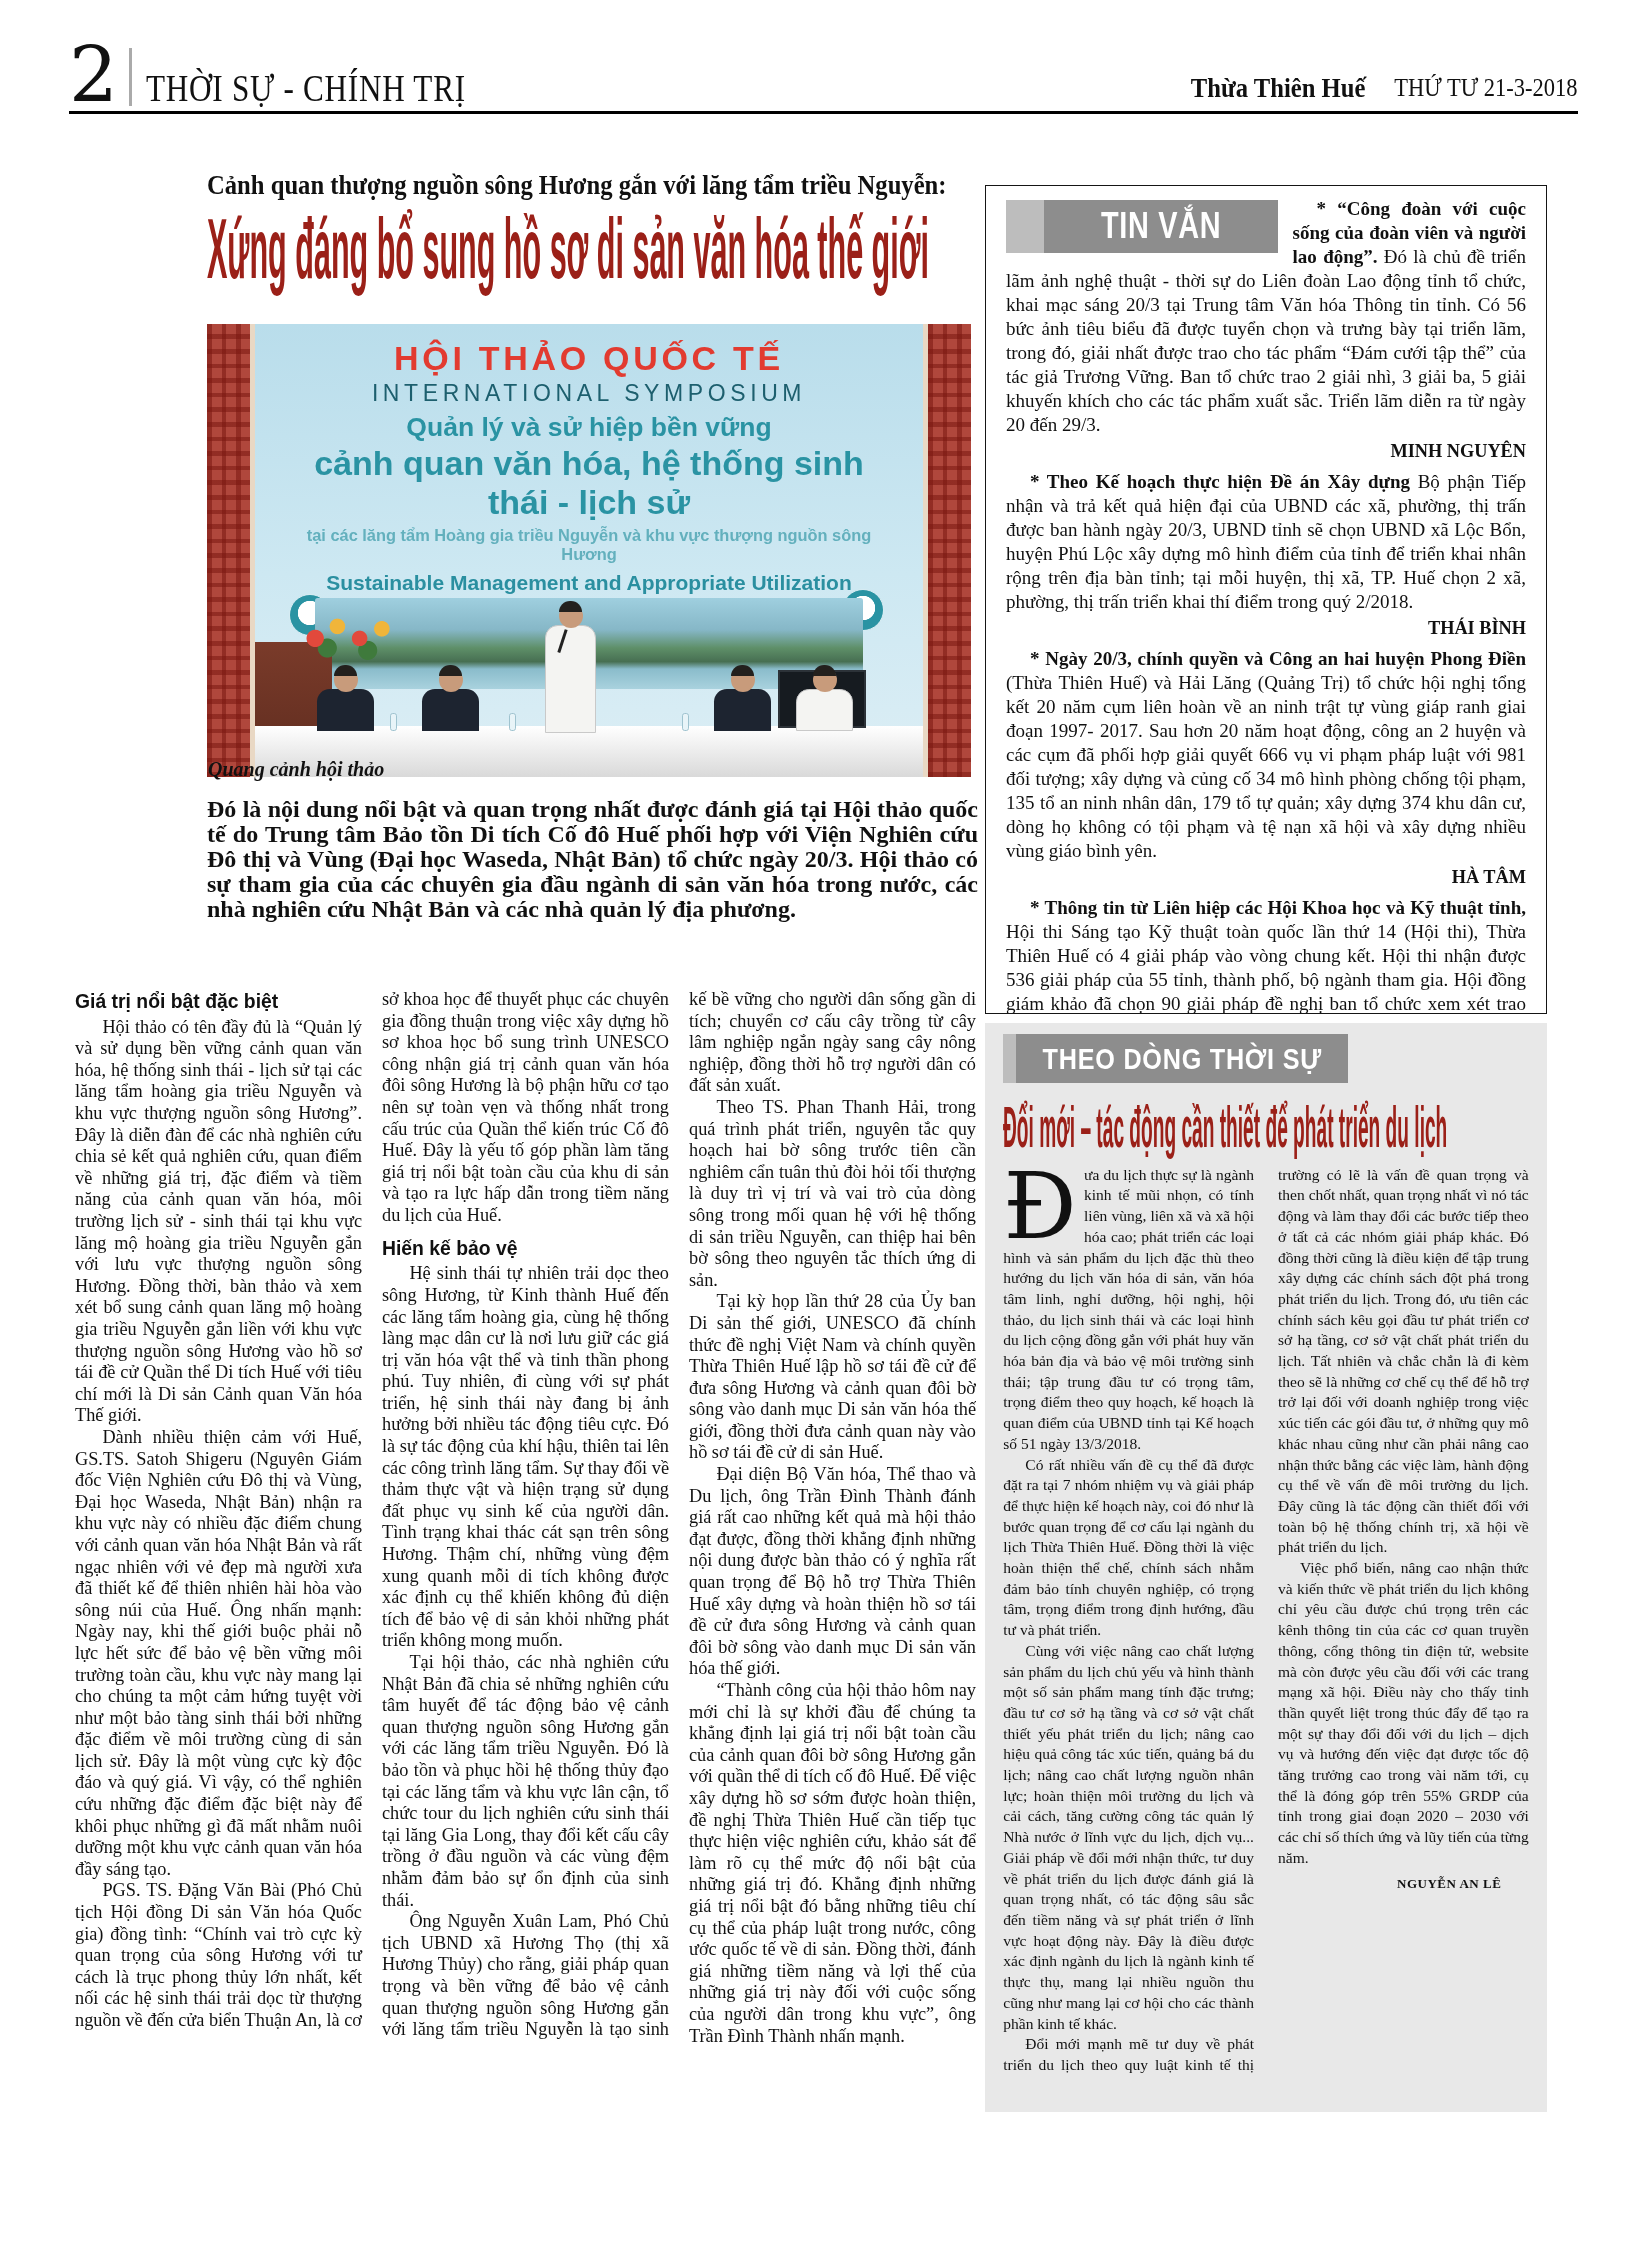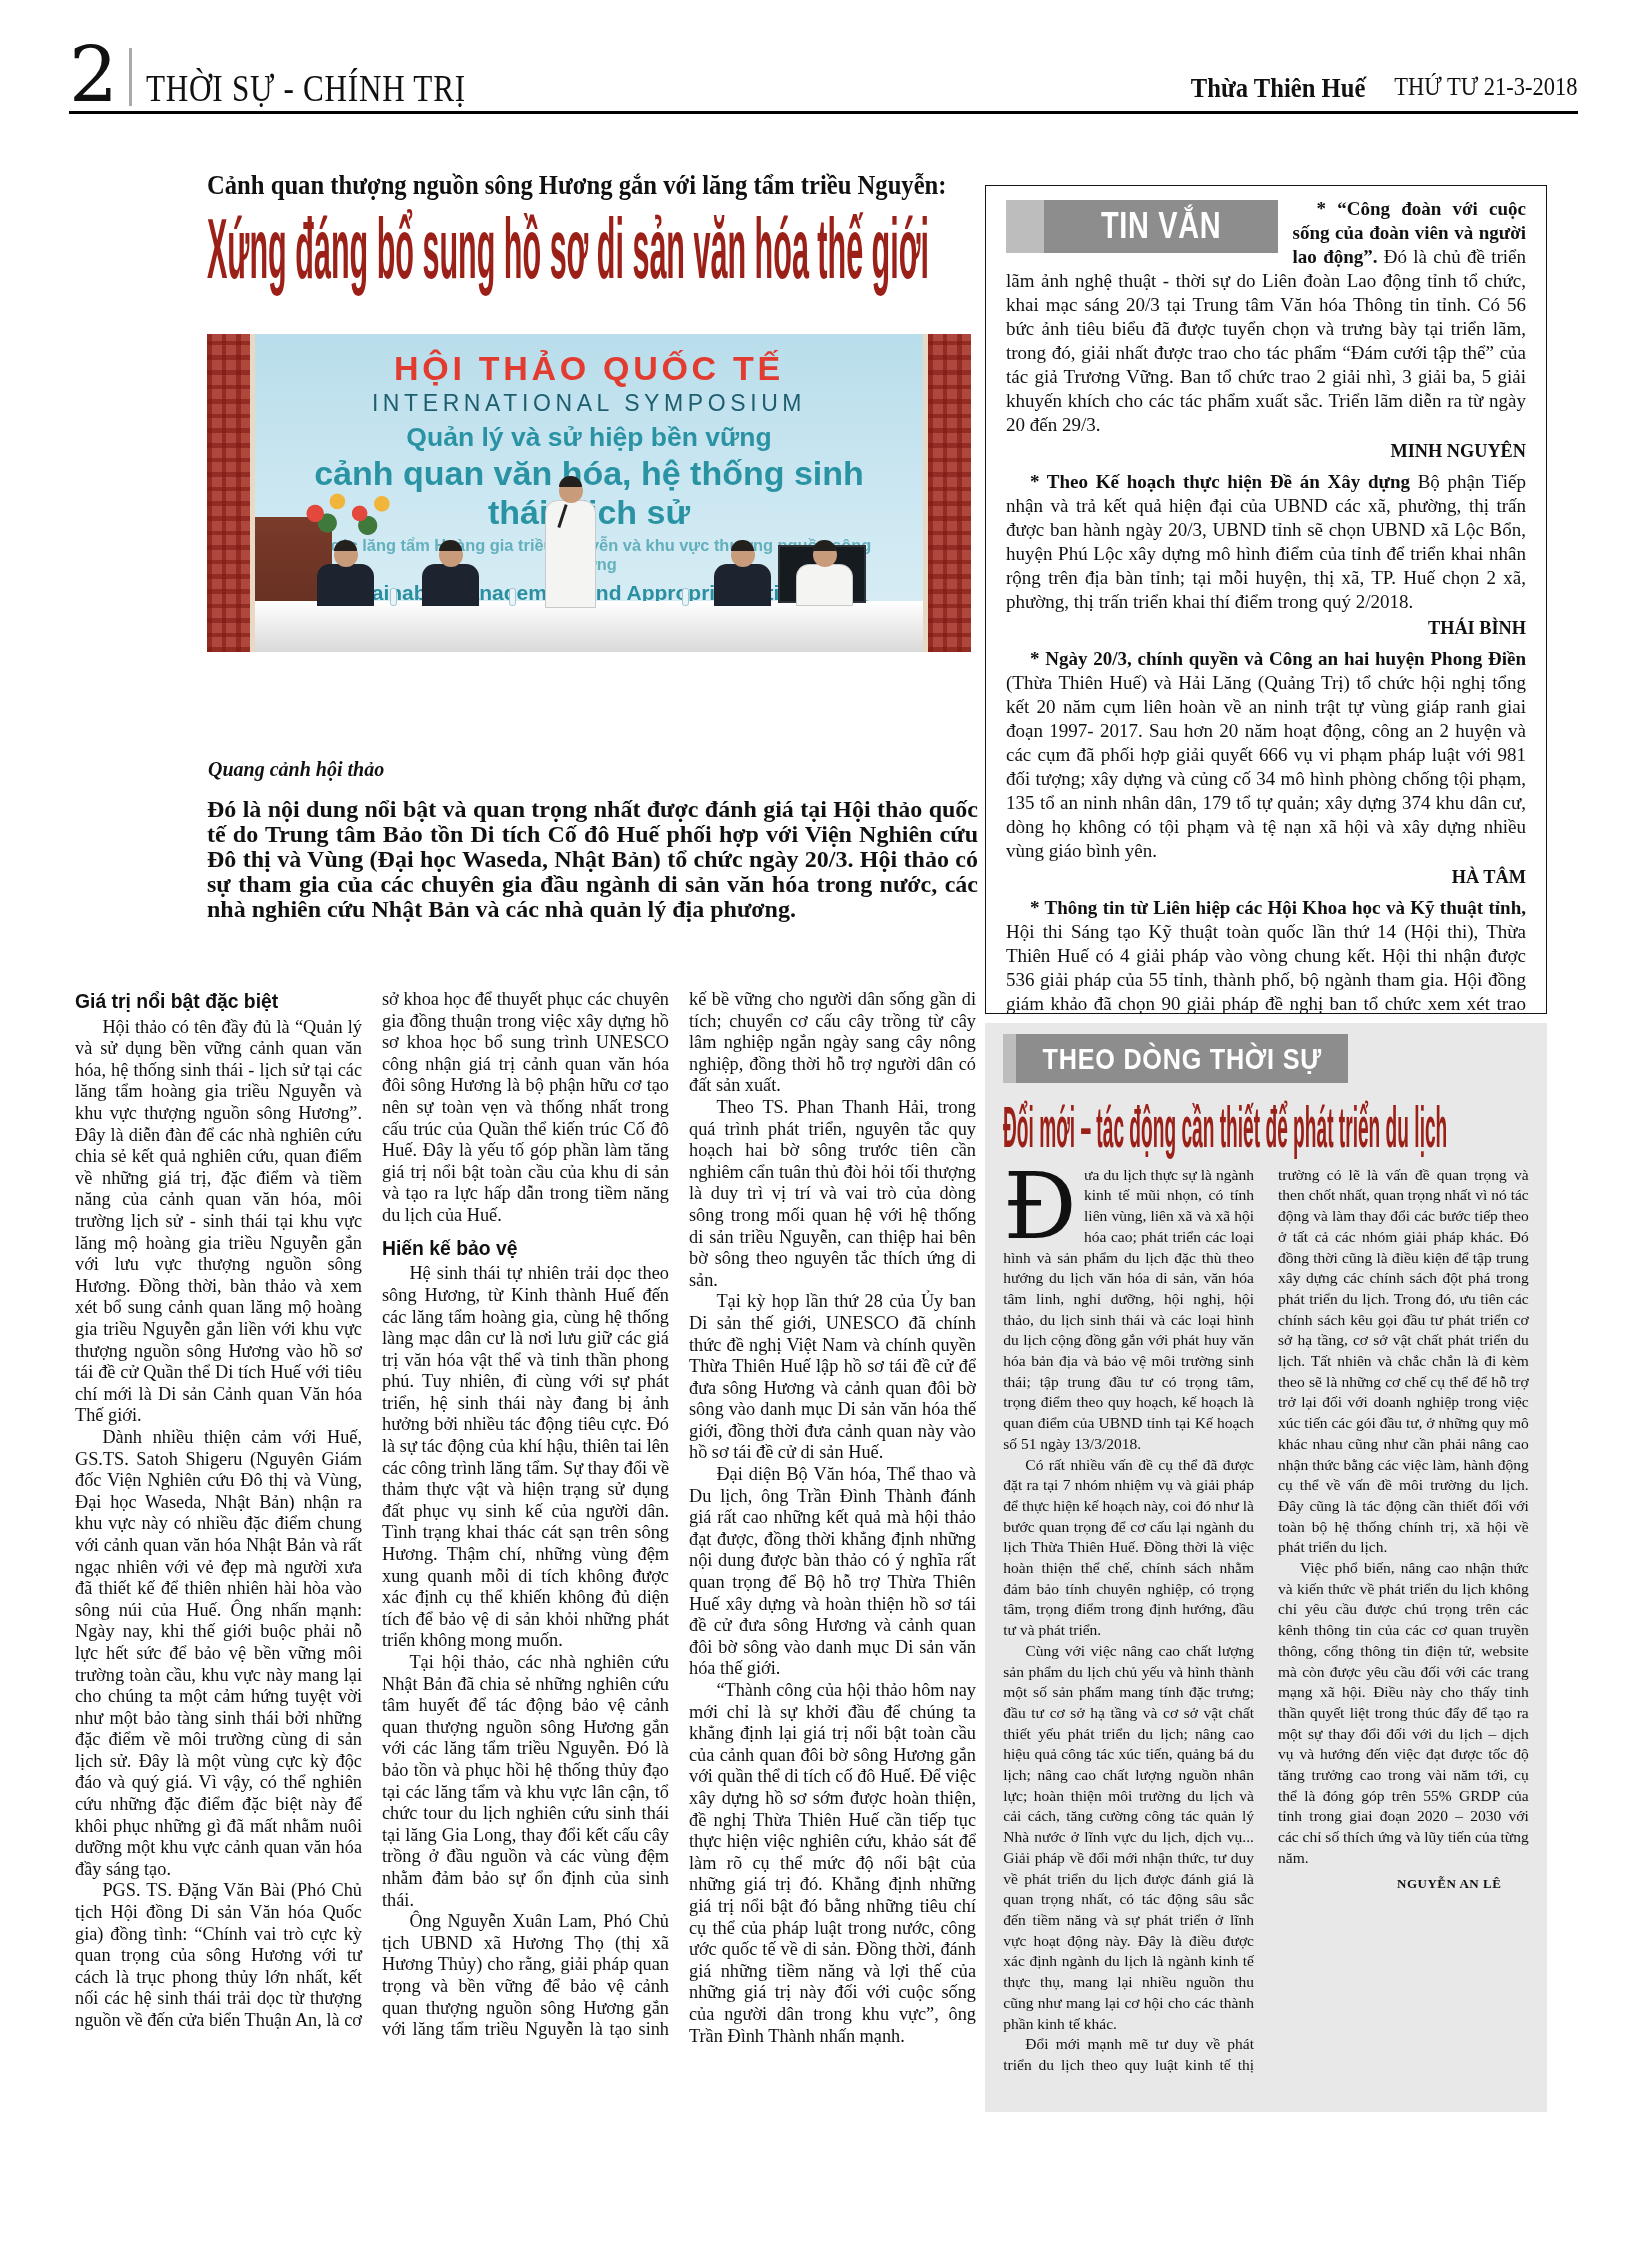--- a/index.html
+++ b/index.html
@@ -15,32 +15,32 @@
   html,body{background:#fff;}
   body{font-family:"Liberation Serif","DejaVu Serif",serif;color:#111;}
   .page{position:relative;width:1647px;height:2267px;background:#fff;overflow:hidden;}
 
   
   .masthead{position:absolute;left:69px;right:69px;top:27.4px;height:80px;display:flex;justify-content:space-between;align-items:flex-end;}
   .mh-left{display:flex;align-items:flex-end;}
   .page-no{font-size:77px;line-height:.85;font-weight:400;font-family:"DejaVu Serif",serif;}
   .mh-div{width:2.7px;height:58px;background:#aaa;margin:0 14.6px 1.8px 11px;}
   .section-name{font-size:38px;line-height:1;letter-spacing:0.9px;transform:scaleX(.82);transform-origin:left bottom;white-space:nowrap;font-family:"Liberation Serif",serif;}
-  .mh-right{display:flex;align-items:flex-start;padding-bottom:5.5px;}
+  .mh-right{display:flex;align-items:center;padding-bottom:5.5px;}
   .paper-name{font-weight:700;font-size:28px;line-height:1;transform:scaleX(.88);transform-origin:right bottom;white-space:nowrap;margin-right:9.1px;}
   .paper-date{font-size:25px;line-height:1;transform:scaleX(.9);transform-origin:right bottom;white-space:nowrap;}
   .head-rule{position:absolute;left:69px;right:69px;top:111px;height:2.7px;background:#000;}
 
   
   .kicker{position:absolute;left:207px;top:170px;width:772px;font-weight:700;font-size:26.5px;white-space:nowrap;transform:scaleX(.93);transform-origin:left top;}
   .headline{position:absolute;left:207px;top:205px;width:769px;height:97px;overflow:visible;color:var(--headline-red);}
   .headline span{display:inline-block;font-family:"Liberation Sans",sans-serif;font-weight:700;font-size:86px;line-height:1.02;white-space:nowrap;transform:scaleX(.355);transform-origin:left top;letter-spacing:0;}
 
   
-  .photo{position:absolute;left:207px;top:334px;width:764px;height:318px;overflow:hidden;background:linear-gradient(180deg,#b9ddeb 0%,#cde8f2 55%,#dceef5 100%);}
+  .photo{position:absolute;left:207px;top:324px;width:764px;height:453px;overflow:hidden;background:linear-gradient(180deg,#b9ddeb 0%,#cde8f2 55%,#dceef5 100%);}
   .pillar{position:absolute;top:0;bottom:0;width:48px;background:#b0473c;
     background-image:repeating-linear-gradient(0deg,rgba(122,23,16,.55) 0 4.6px,transparent 4.6px 14.6px),
                      repeating-linear-gradient(90deg,rgba(122,23,16,.55) 0 4.6px,transparent 4.6px 14.6px);}
   .pillar.left{left:0;border-right:5.5px solid #e9d8c4;}
   .pillar.right{right:0;border-left:5.5px solid #e9d8c4;}
   .banner{position:absolute;left:87px;right:87px;top:14.6px;text-align:center;font-family:"Liberation Sans",sans-serif;}
   .bn-t1{color:var(--photo-red);font-weight:700;font-size:34px;letter-spacing:3.7px;}
   .bn-t2{color:#1d5f6e;font-weight:400;font-size:23px;letter-spacing:4.6px;margin-top:2px;}
   .bn-t3{color:#2a93a3;font-weight:700;font-size:26.5px;margin-top:5.5px;}
   .bn-t4{color:#2a93a3;font-weight:700;font-size:34px;margin-top:1px;}

